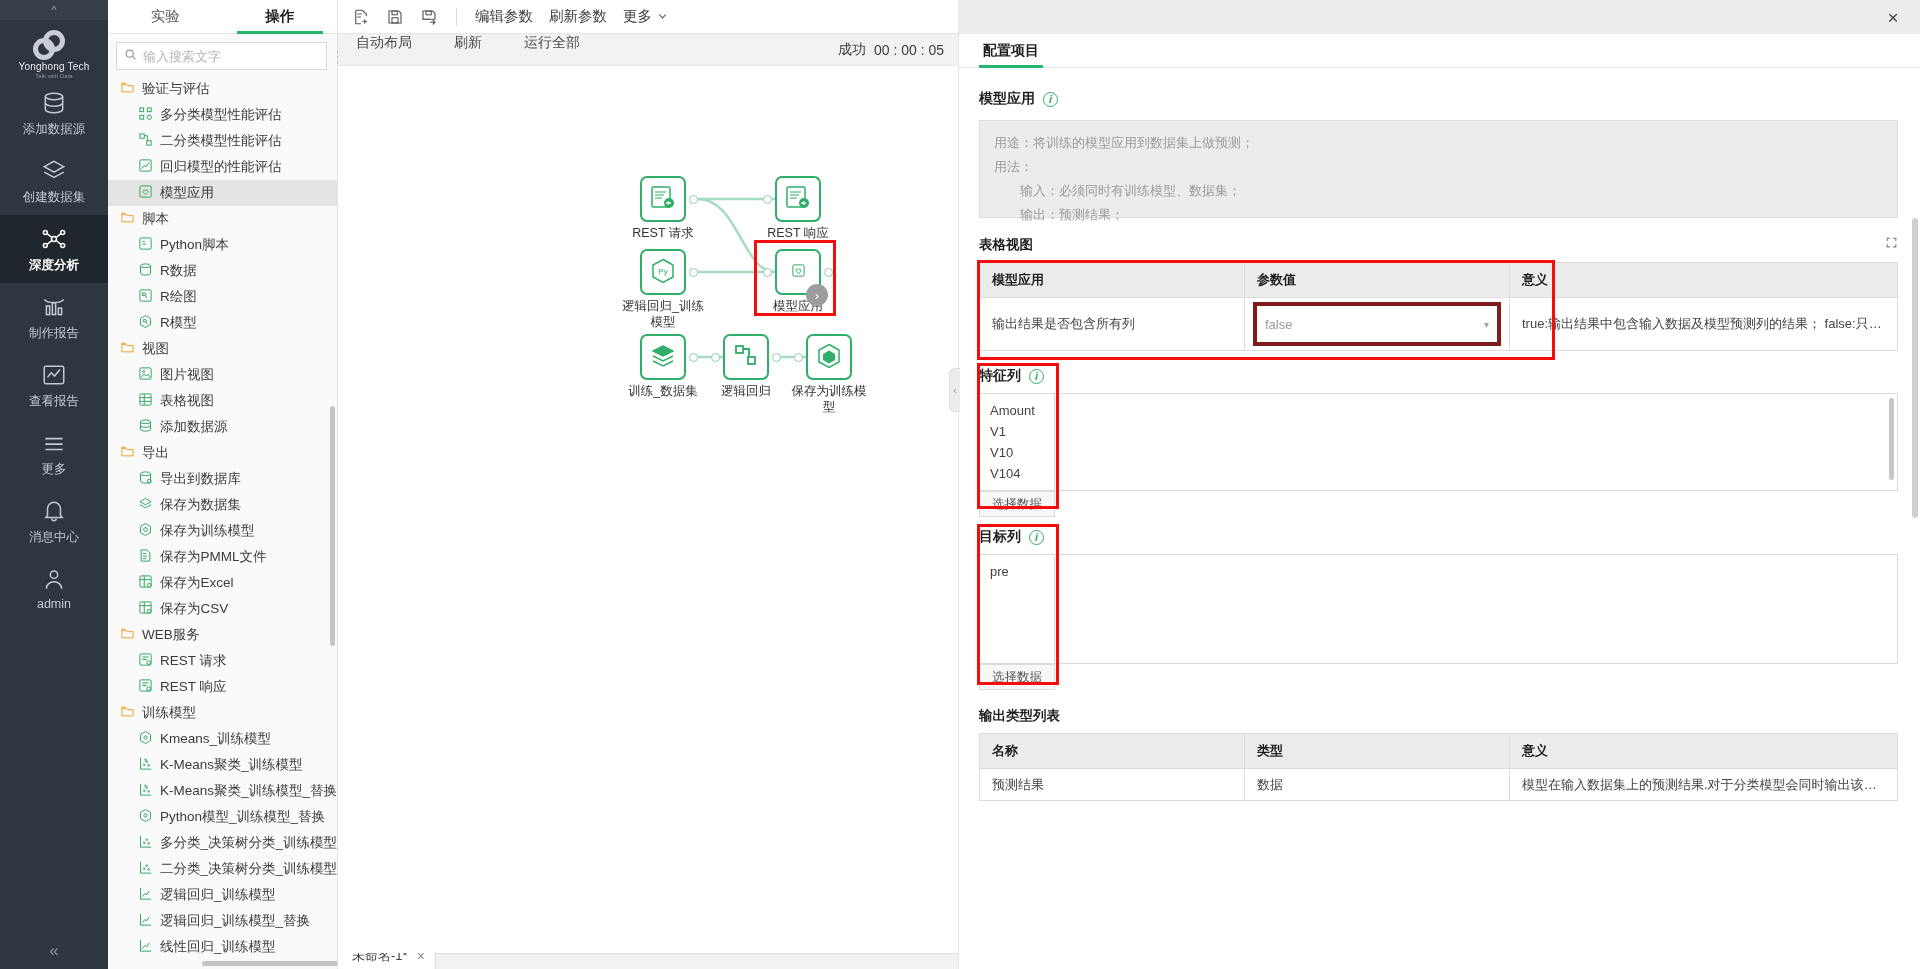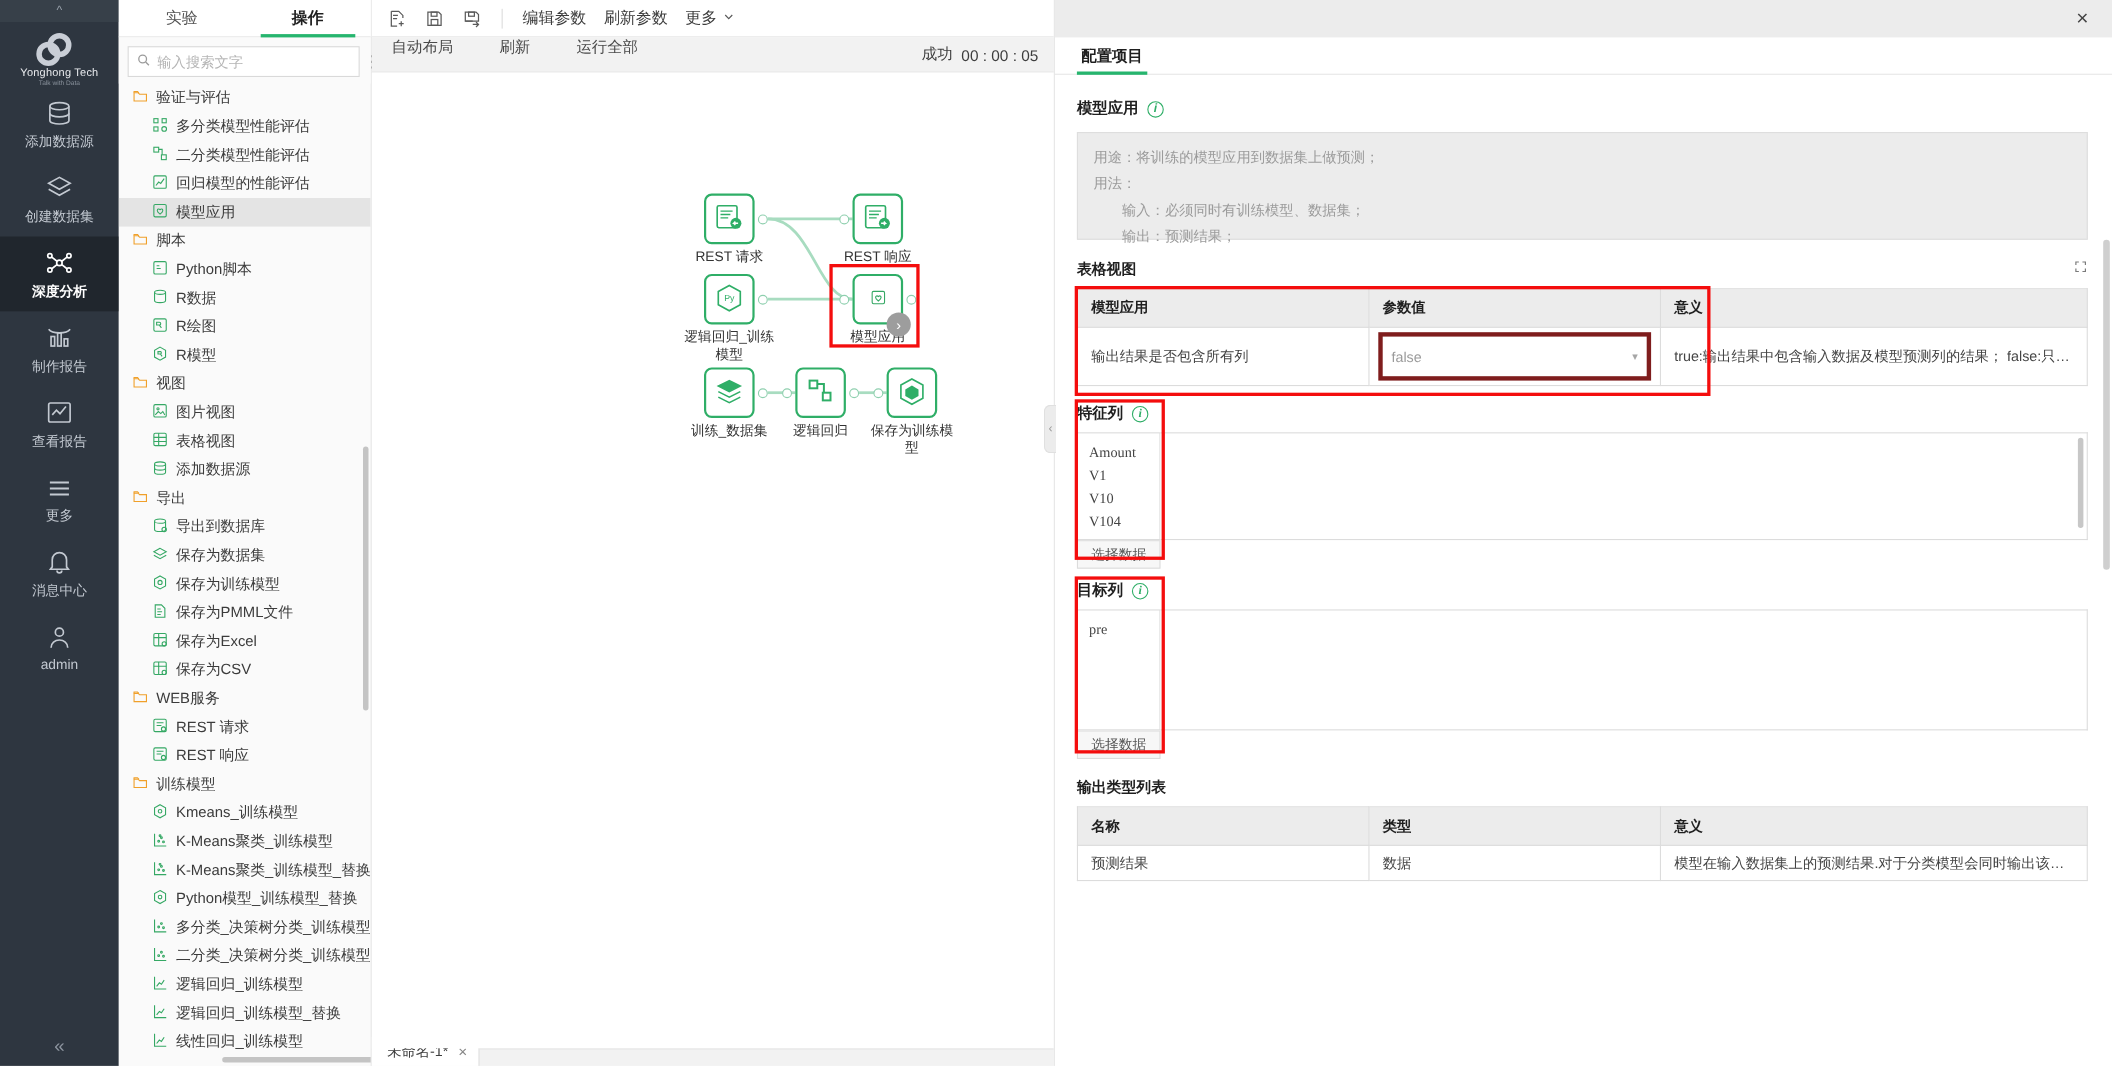--- a/index.html
+++ b/index.html
@@ -185,21 +185,21 @@
   }
   .sel-cell { padding: 4px 8px !important; }
   .mini-select {
     border: 4px solid #7f1d1d; height: 44px; display: flex; align-items: center;
     justify-content: space-between; padding: 0 8px; font-size: 13px; color: #9b9b9b;
     cursor: pointer; background: #fff;
   }
   .mini-select .cv { color: #a6a6a6; font-size: 10px; }
   .redbox-tbl { position: absolute; border: 3px solid #f40d0d; pointer-events: none; }
 
-  .col-block { margin-top: 16px; position: relative; font-family: Liberation Serif, serif; }
+  .col-block { margin-top: 16px; position: relative; }
   .col-listwrap { display: flex; margin-top: 8px; }
   .col-list {
     width: 76px; border: 1px solid #dcdcdc; background: #fff; font-size: 13px;
     color: #444; padding: 6px 0;
   }
   .col-list .item { height: 21px; padding: 0 10px; display: flex; align-items: center; cursor: pointer; }
   .col-rest { flex: 1; border: 1px solid #dcdcdc; border-left: 0; background: #fff; position: relative; }
   .inner-scroll {
     position: absolute; right: 3px; top: 4px; width: 5px; height: 82px;
     background: #c7c7c7; border-radius: 3px;

